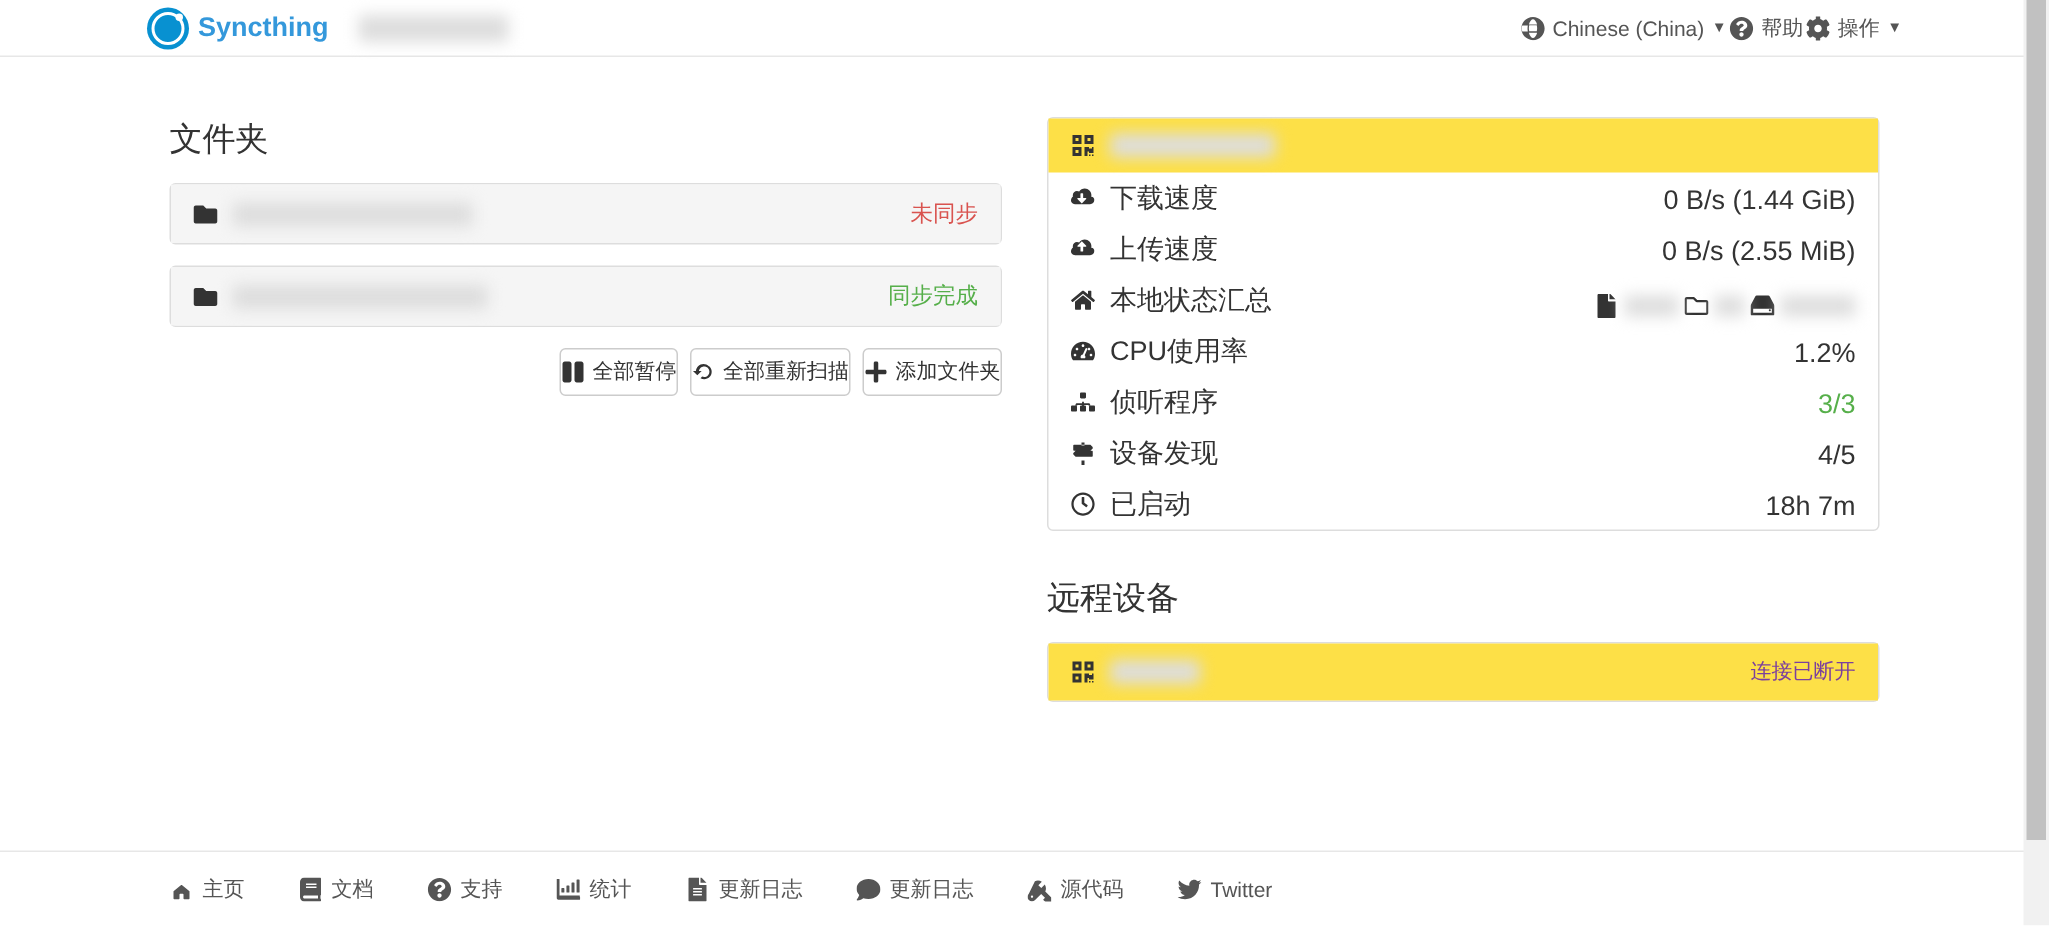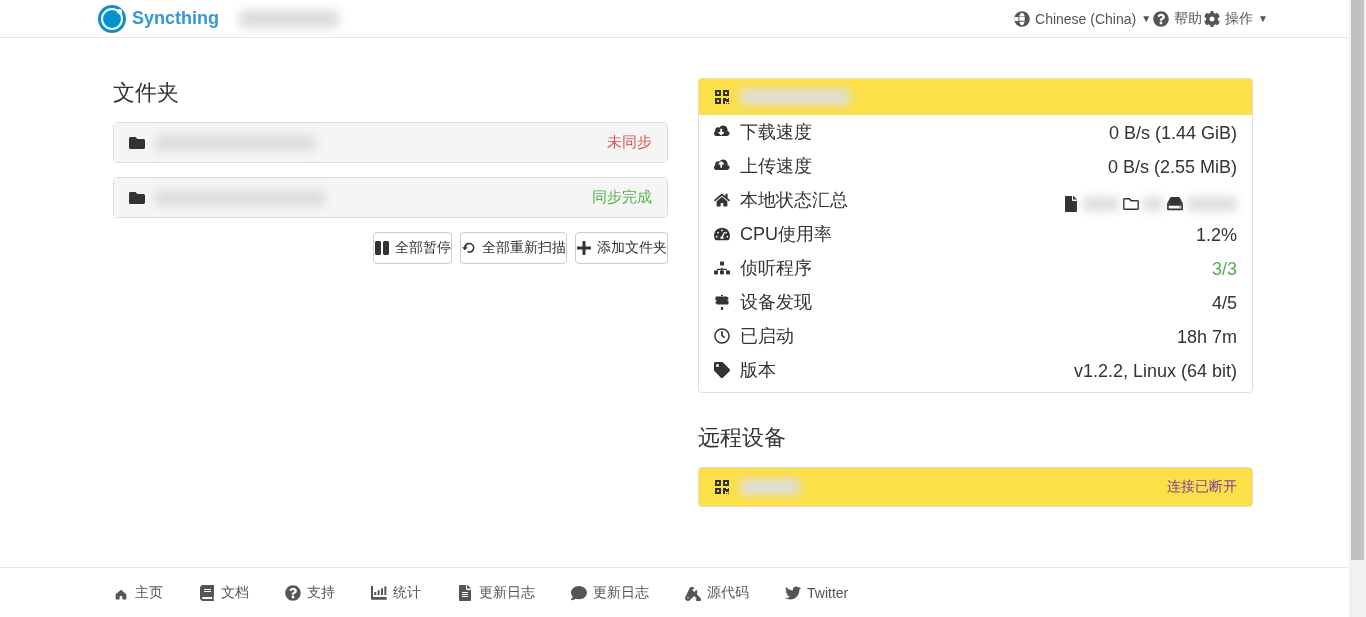--- a/index.html
+++ b/index.html
@@ -203,29 +203,20 @@
         </div>
         <div class="stat-row">
           <div class="slabel">
               <svg class="icon" viewBox="0 0 512 512">
                 <path d="M256 8C119 8 8 119 8 256s111 248 248 248 248-111 248-248S393 8 256 8zm0 448c-110 0-200-90-200-200S146 56 256 56s200 90 200 200-90 200-200 200zm61-138l-84-61c-3-2-5-6-5-10V118c0-7 5-12 12-12h32c7 0 12 5 12 12v113l66 48c5 4 6 11 3 17l-19 26c-4 5-11 6-17 2z"></path>
               </svg>
               <span>已启动</span>
             </div>
           <div class="sval">18h 7m</div>
         </div>
-        <div class="stat-row" style="padding-bottom:10px">
-          <div class="slabel">
-              <svg class="icon" viewBox="0 0 512 512">
-                <path d="M0 252V48C0 21 21 0 48 0h204c13 0 25 5 34 14l212 212c19 19 19 49 0 68L286 506c-19 19-49 19-68 0L14 286c-9-9-14-21-14-34zm112-92c27 0 48-21 48-48s-21-48-48-48-48 21-48 48 21 48 48 48z"></path>
-              </svg>
-              <span>版本</span>
-            </div>
-          <div class="sval">v1.2.2, Linux (64 bit)</div>
-        </div>
       </div>
     </div>
 
     <h3 class="section-title" style="margin-top:30px">远程设备</h3>
     <div class="remote-panel">
       <div class="device-header">
         <svg class="icon" viewBox="0 0 448 512">
             <path d="M0 224h192V32H0v192zM64 96h64v64H64V96zm192-64v192h192V32H256zm128 128h-64V96h64v64zM0 480h192V288H0v192zm64-128h64v64H64v-64zm352-64h32v128h-96v-32h-32v96h-64V288h96v32h64v-32zm0 160h32v32h-32v-32zm-64 0h32v32h-32v-32z"></path>
           </svg>
         <span class="blur-sm" style="width:60px;height:16px"></span>

